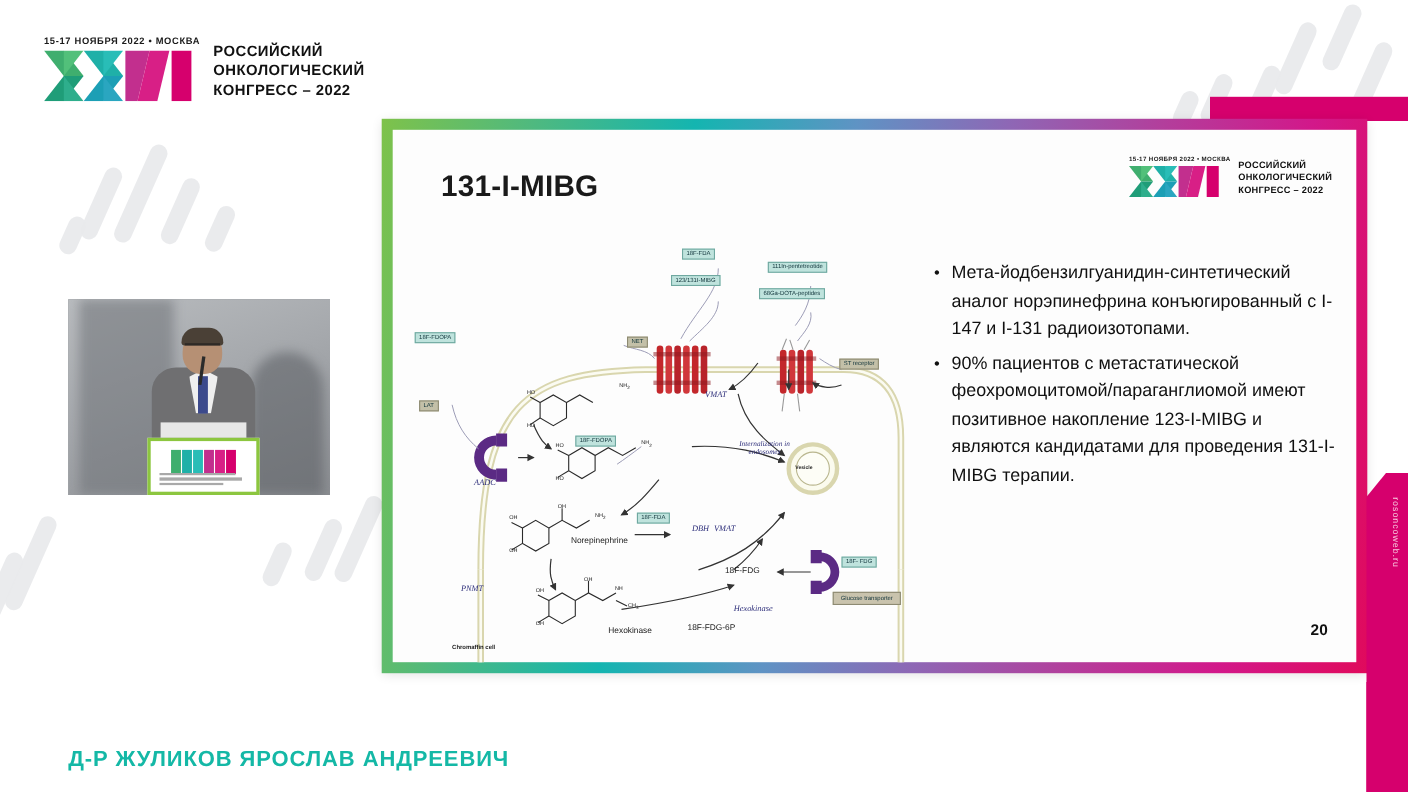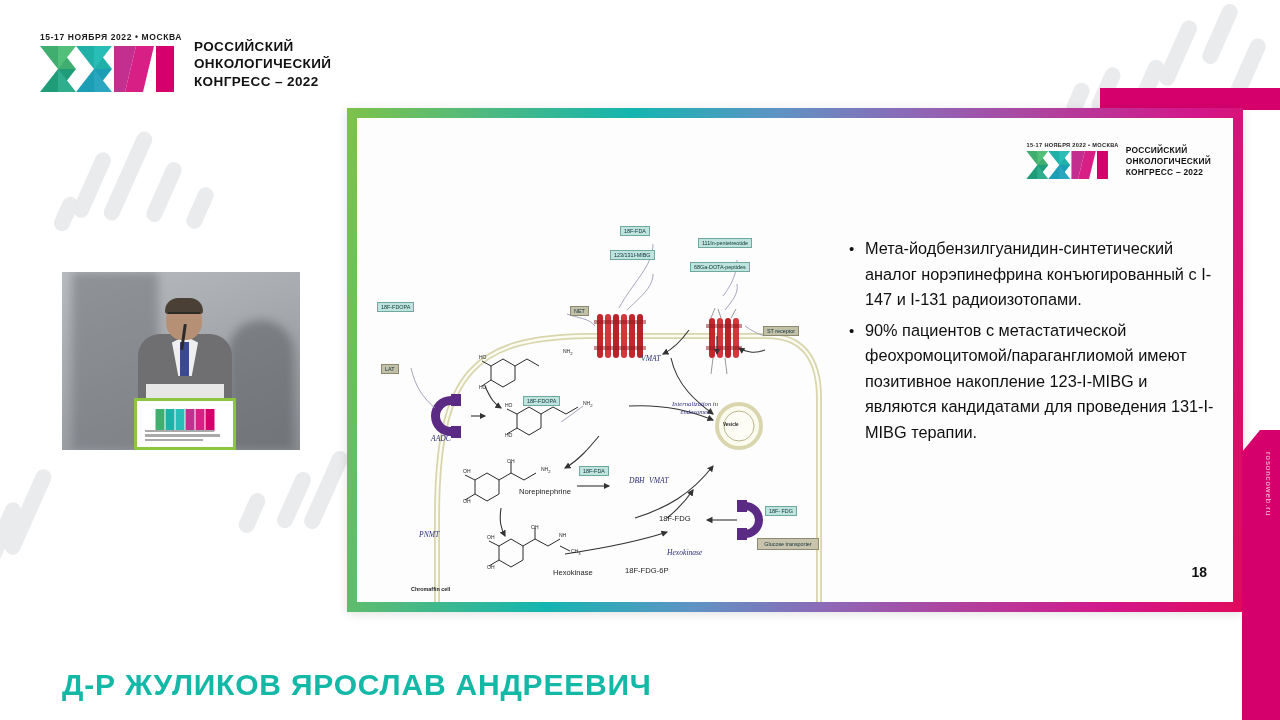--- a/index.html
+++ b/index.html
@@ -137,21 +137,21 @@
     position:absolute; right:7px; top:452px; z-index:8;
     font-size:8px; color:#f7c8df; letter-spacing:.9px;
     writing-mode:vertical-rl; text-orientation:mixed;
   }
   .bottom-magenta {
     position:absolute; right:0; bottom:0; width:38px; height:100px; background:#d6006d; z-index:7;
   }
 
   
   .speaker { position:absolute; left:62px; bottom:18px; z-index:9; }
-  .sp-name { font-size:30px; font-weight:bold; color:#14b8a6; letter-spacing:.8px; }
+  .sp-name { font-size:20px; font-weight:bold; color:#14b8a6; letter-spacing:.8px; }
   .sp-city { font-size:26px; color:#2aa8a8; margin-top:2px; }
 </style>
 </head>
 <body>
 
 <div class="deco-layer">
   <div class="bar" style="left:1170px;top:18px;width:16px;height:70px;"></div>
   <div class="bar" style="left:1212px;top:2px;width:16px;height:64px;"></div>
   <div class="bar" style="left:1238px;top:36px;width:16px;height:74px;"></div>
   <div class="bar" style="left:1140px;top:58px;width:16px;height:56px;"></div>
@@ -224,20 +224,21 @@
       <div class="v-pl" style="width:86%"></div>
       <div class="v-pl" style="width:94%"></div>
       <div class="v-pl" style="width:72%"></div>
     </div>
   </div>
 </div>
 
 <div class="slide">
   <div class="slide-inner">
 
+    <div class="slide-title">131-I-MIBG</div>
 
     <div class="slide-logo">
       <div>
         <div class="sl-date">15-17 НОЯБРЯ 2022 • МОСКВА</div>
         <div class="sl-mark">
           <svg width="86" height="28" viewBox="0 0 140 46">
             <polygon points="0,0 18,0 36,23 18,23" fill="#3fae6e"></polygon>
             <polygon points="36,23 18,46 0,46 18,23" fill="#1f9d78"></polygon>
             <polygon points="18,0 36,0 18,23" fill="#52c07a"></polygon>
             <polygon points="18,23 36,46 18,46" fill="#2eae8c"></polygon>
@@ -414,21 +415,21 @@
       <div class="bullet">
         <div class="bullet-dot">•</div>
         <div class="bullet-txt">Мета-йодбензилгуанидин-синтетический аналог норэпинефрина конъюгированный с I-147 и I-131 радиоизотопами.</div>
       </div>
       <div class="bullet">
         <div class="bullet-dot">•</div>
         <div class="bullet-txt">90% пациентов с метастатической феохромоцитомой/параганглиомой имеют позитивное накопление 123-I-MIBG и являются кандидатами для проведения 131-I-MIBG терапии.</div>
       </div>
     </div>
 
-    <div class="pageno">18</div>
+    <div class="pageno">20</div>
   </div>
 </div>
 
 <div class="side-tab"></div>
 <div class="side-url">rosoncoweb.ru</div>
 <div class="bottom-magenta"></div>
 
 <div class="speaker">
   <div class="sp-name">Д-Р ЖУЛИКОВ ЯРОСЛАВ АНДРЕЕВИЧ</div>
 </div>

